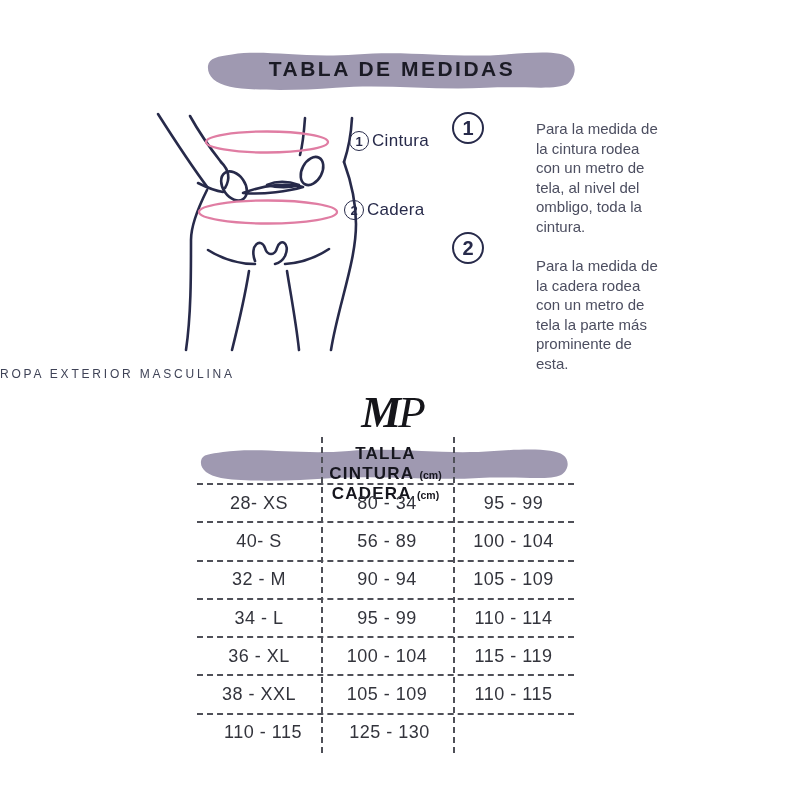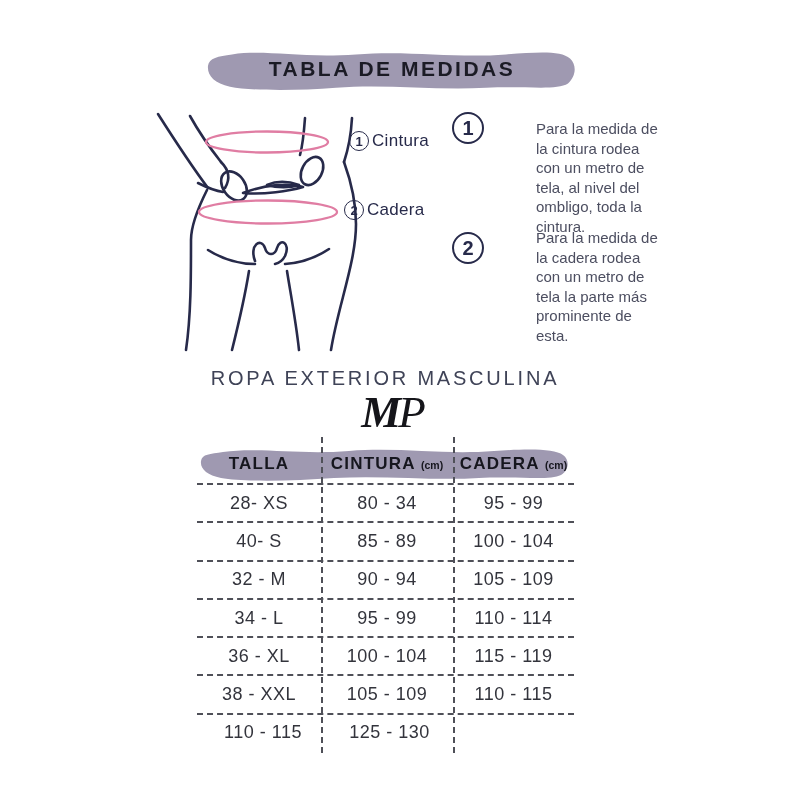--- a/index.html
+++ b/index.html
@@ -36,41 +36,41 @@
   .diagram-label .lbl{font-size:17px;letter-spacing:0.3px;}
 
   
   .instr-circle{width:32px;height:32px;border:2.2px solid var(--ink);border-radius:50%;
     display:flex;align-items:center;justify-content:center;
     font-size:20px;font-weight:700;color:var(--ink);}
   .instr-circle-1{left:452px;top:112px;}
   .instr-circle-2{left:452px;top:232px;}
   .instr-text{width:130px;font-size:15px;line-height:19.5px;color:var(--instr);margin-left:40px;}
   .instr-text-1{left:496px;top:119px;}
-  .instr-text-2{left:496px;top:228px;}
-
-  
-  .section-heading{left:0;top:367px;width:770px;text-align:center;
-    font-size:20px;letter-spacing:2.8px;color:var(--heading);}
+  .instr-text-2{left:496px;top:256px;}
+
+  
+  .section-heading{left:0;top:367px;width:770px;
+    font-size:12px;letter-spacing:2.8px;color:var(--heading);}
   .brand-logo{left:0;top:390px;width:784px;text-align:center;
     font-family:"Liberation Serif","DejaVu Serif",serif;color:#15151a;
     font-size:45px;line-height:45px;letter-spacing:-3px;font-style:italic;}
   .brand-logo .m{font-weight:700;}
   .brand-logo .p{font-weight:400;}
 
   
   .size-table{left:197px;top:437px;width:377px;height:316px;}
   .vline{position:absolute;top:0;bottom:0;width:0;
     border-left:2px dashed var(--dash);z-index:3;}
   .vline-1{left:124px;}
   .vline-2{left:256px;}
   .header-banner{position:absolute;left:2px;top:7px;width:373px;height:39px;z-index:1;}
   .header-banner svg{position:absolute;left:0;top:0;width:100%;height:100%;}
   .header-row{position:absolute;left:0;top:7px;width:100%;height:39px;
-    display:flex;align-items:center;z-index:2;}
+    display:flex;align-items:center;z-index:2;flex-direction:column;}
   .hcell{text-align:center;font-weight:700;font-size:17px;letter-spacing:1.2px;
     color:#16161e;white-space:nowrap;}
   .hcell .unit{font-size:10.5px;font-weight:700;letter-spacing:0;}
   .col-a{width:124px;}
   .col-b{width:132px;}
   .col-c{width:121px;}
   .rows{position:absolute;left:0;top:46px;width:100%;z-index:2;}
   .trow{display:flex;height:38.3px;align-items:center;border-top:2px dashed var(--dash);}
   .tcell{text-align:center;font-size:18px;letter-spacing:0.5px;color:var(--text);}
 
@@ -160,21 +160,21 @@
   <div class="vline vline-2"></div>
 
   <div class="rows">
     <div class="trow">
       <div class="tcell col-a">28- XS</div>
       <div class="tcell col-b">80 - 34</div>
       <div class="tcell col-c">95 - 99</div>
     </div>
     <div class="trow">
       <div class="tcell col-a">40- S</div>
-      <div class="tcell col-b">85 - 89</div>
+      <div class="tcell col-b">56 - 89</div>
       <div class="tcell col-c">100 - 104</div>
     </div>
     <div class="trow">
       <div class="tcell col-a">32 - M</div>
       <div class="tcell col-b">90 - 94</div>
       <div class="tcell col-c">105 - 109</div>
     </div>
     <div class="trow">
       <div class="tcell col-a">34 - L</div>
       <div class="tcell col-b">95 - 99</div>

